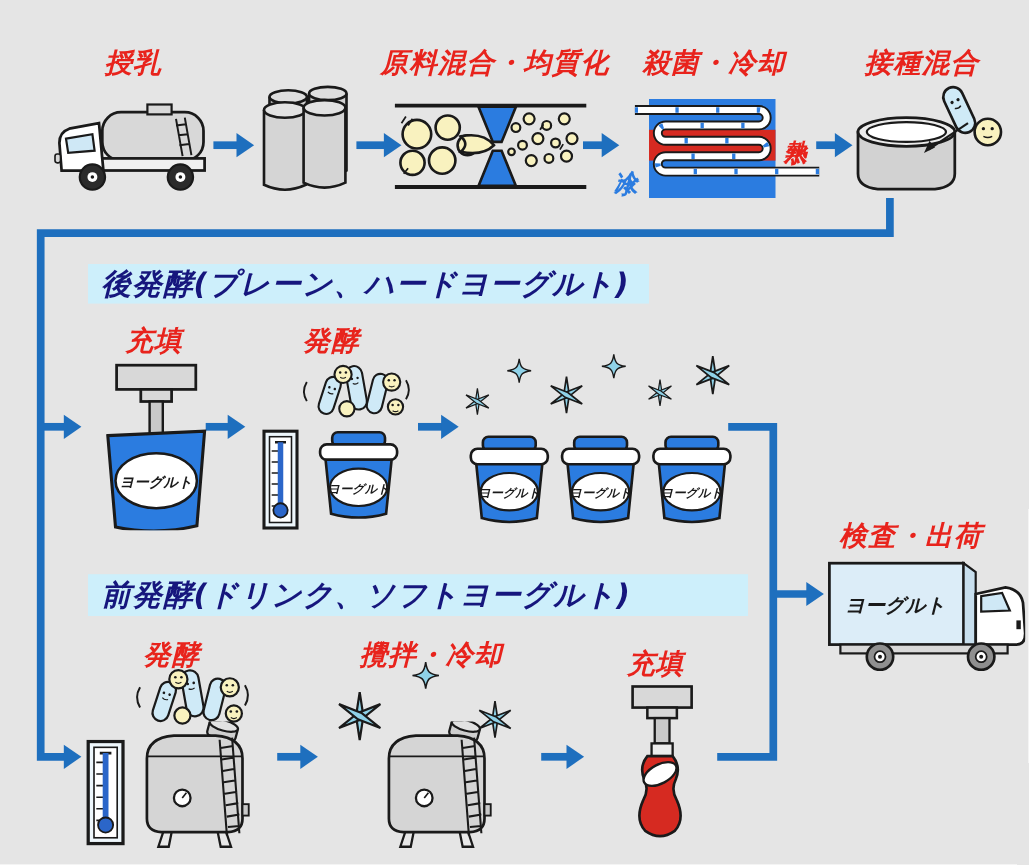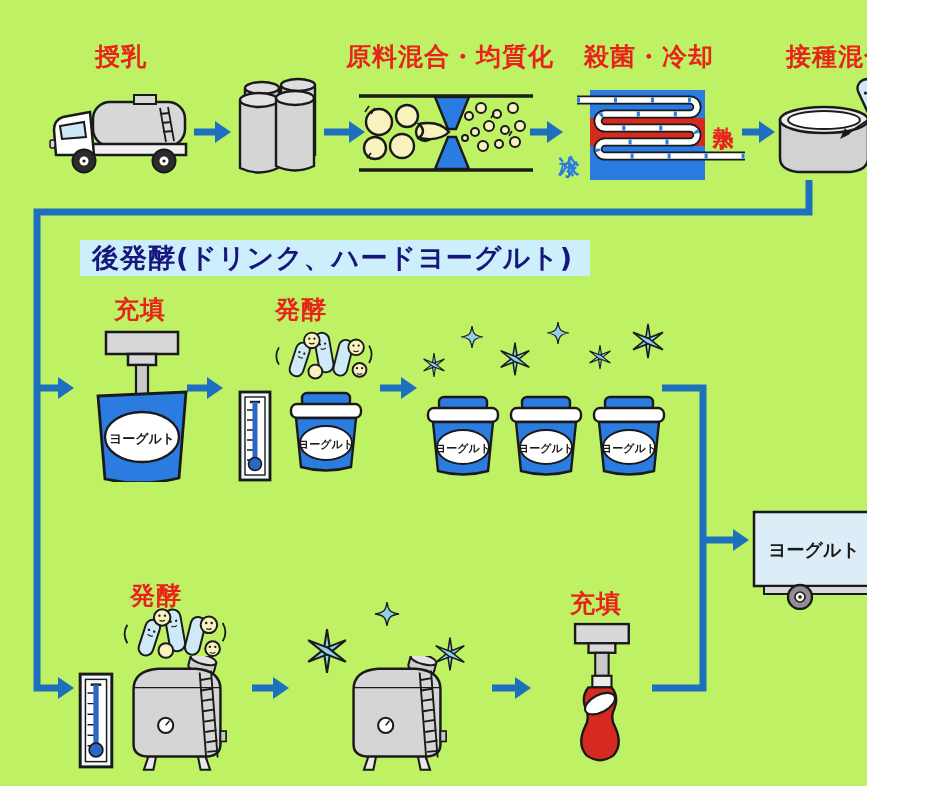--- a/index.html
+++ b/index.html
@@ -1,17 +1,17 @@
 <!DOCTYPE html>
 <html><head>
 <meta charset="utf-8">
 <style>
   html,body{margin:0;padding:0;background:#fff;}
-  #canvas{position:relative;width:867px;height:786px;background:#bef264;overflow:hidden;
-          font-family:"DejaVu Sans",sans-serif;}
+  #canvas{position:relative;width:935px;height:786px;background:#e5e5e5;overflow:hidden;
+          font-family:"DejaVu Sans",sans-serif;font-style:italic;}
   .art{position:absolute;}
   .lbl{position:absolute;width:200px;text-align:center;color:#e8231c;font-weight:bold;
        font-size:25px;letter-spacing:1px;white-space:nowrap;}
   .vlbl{position:absolute;font-weight:bold;font-size:21px;writing-mode:vertical-rl;
         text-orientation:upright;letter-spacing:2px;line-height:1;}
   .band{position:absolute;background:#cdeffb;display:flex;align-items:center;
         padding-left:12px;color:#16167d;font-weight:bold;font-size:27px;letter-spacing:1px;
         white-space:nowrap;}
   svg text{font-family:"DejaVu Sans",sans-serif;font-weight:bold;fill:#1a1a1a;}
 </style>
@@ -138,21 +138,21 @@
       <path d="M-4,4 Q0,6 4,4" stroke="#1a1a1a" stroke-width="1.4" fill="none"></path>
     </g>
     <path d="M8,48 L8,86 Q8,98 26,100 L78,100 Q96,98 96,86 L96,48 Z" fill="#d2d2d2" stroke="#1a1a1a" stroke-width="2.5"></path>
     <ellipse cx="52" cy="48" rx="44" ry="13" fill="#ececec" stroke="#1a1a1a" stroke-width="2.5"></ellipse>
     <ellipse cx="52" cy="48" rx="36" ry="9" fill="#ffffff" stroke="#1a1a1a" stroke-width="2"></ellipse>
     <line x1="108" y1="40" x2="72" y2="64" stroke="#1a1a1a" stroke-width="2"></line>
     <polygon points="68,67 78,62 73,56" fill="#1a1a1a"></polygon>
   </svg>
 
   <div class="band" style="left:80px;top:240px;width:498px;height:36px">
-    <span>後発酵(ドリンク、ハードヨーグルト)</span>
+    <span>後発酵(プレーン、ハードヨーグルト)</span>
   </div>
 
   <div class="lbl" style="left:40px;top:293px">充填</div>
   <div class="lbl" style="left:201px;top:293px">発酵</div>
 
   <svg class="art" style="left:92px;top:330px" width="100" height="152" viewBox="0 0 100 152">
     <rect x="14" y="2" width="72" height="22" fill="#d8d8d8" stroke="#1a1a1a" stroke-width="2.5"></rect>
     <rect x="36" y="24" width="28" height="11" fill="#d8d8d8" stroke="#1a1a1a" stroke-width="2.5"></rect>
     <rect x="44" y="35" width="12" height="30" fill="#c9c9c9" stroke="#1a1a1a" stroke-width="2.2"></rect>
     <path d="M6,66 L94,62 L87,148 Q50,157 13,149 Z" fill="#2b7ce0" stroke="#1a1a1a" stroke-width="2.8"></path>
@@ -233,22 +233,26 @@
     <use href="#star6" transform="translate(180,44) scale(0.8)"></use>
     <use href="#star6" transform="translate(228,28) scale(1.15)"></use>
     <use href="#cup" transform="translate(5,82)"></use>
     <use href="#cup" transform="translate(88,82)"></use>
     <use href="#cup" transform="translate(171,82)"></use>
     <text x="43" y="139" font-size="11" text-anchor="middle">ヨーグルト</text>
     <text x="126" y="139" font-size="11" text-anchor="middle">ヨーグルト</text>
     <text x="209" y="139" font-size="11" text-anchor="middle">ヨーグルト</text>
   </svg>
 
+  <div class="band" style="left:80px;top:522px;width:588px;height:38px">
+    <span>前発酵(ドリンク、ソフトヨーグルト)</span>
+  </div>
 
   <div class="lbl" style="left:56px;top:579px">発酵</div>
+  <div class="lbl" style="left:292px;top:579px">攪拌・冷却</div>
   <div class="lbl" style="left:496px;top:587px">充填</div>
 
   <svg class="art" style="left:78px;top:672px" width="36" height="97" viewBox="0 0 34 92">
     <rect x="2" y="2" width="30" height="88" fill="#eef7fc" stroke="#1a1a1a" stroke-width="2.8"></rect>
     <rect x="7" y="7" width="20" height="78" fill="#ffffff" stroke="#1a1a1a" stroke-width="1.4"></rect>
     <path d="M9,20 h6 M9,30 h6 M9,40 h6 M9,50 h6 M9,60 h6 M9,70 h6" stroke="#1a1a1a" stroke-width="1.4"></path>
     <line x1="12" y1="12" x2="22" y2="12" stroke="#1a1a1a" stroke-width="2.4"></line>
     <line x1="17" y1="12" x2="17" y2="70" stroke="#2b66c9" stroke-width="5"></line>
     <circle cx="17" cy="74" r="6.5" fill="#2b66c9" stroke="#1a1a1a" stroke-width="1.6"></circle>
   </svg>
@@ -333,20 +337,21 @@
 
   <svg class="art" style="left:554px;top:622px" width="92" height="146" viewBox="0 0 96 152">
     <rect x="22" y="2" width="56" height="20" fill="#d8d8d8" stroke="#1a1a1a" stroke-width="2.5"></rect>
     <rect x="36" y="22" width="28" height="10" fill="#d8d8d8" stroke="#1a1a1a" stroke-width="2.4"></rect>
     <rect x="43" y="32" width="14" height="24" fill="#c9c9c9" stroke="#1a1a1a" stroke-width="2.2"></rect>
     <rect x="40" y="56" width="20" height="12" fill="#ececec" stroke="#1a1a1a" stroke-width="2.2"></rect>
     <path d="M36,68 Q28,78 33,90 Q38,100 32,110 Q24,128 34,139 Q48,149 62,139 Q72,128 64,110 Q58,100 63,90 Q68,78 60,68 Z" fill="#d62a21" stroke="#1a1a1a" stroke-width="2.5"></path>
     <ellipse cx="48" cy="85" rx="17" ry="9" fill="#ffffff" stroke="#1a1a1a" stroke-width="2.2" transform="rotate(-28 48 85)"></ellipse>
   </svg>
 
+  <div class="lbl" style="left:728px;top:470px">検査・出荷</div>
   <svg class="art" style="left:748px;top:498px" width="184" height="112" viewBox="0 0 184 112">
     <rect x="6" y="14" width="122" height="74" fill="#dcedf8" stroke="#1a1a1a" stroke-width="2.5"></rect>
     <polygon points="128,14 139,22 139,88 128,88" fill="#c8dfee" stroke="#1a1a1a" stroke-width="2"></polygon>
     <text x="66" y="58" font-size="18" text-anchor="middle">ヨーグルト</text>
     <path d="M139,42 L166,36 Q180,38 182,50 L184,78 Q184,88 176,88 L139,88 Z" fill="#ffffff" stroke="#1a1a1a" stroke-width="2.5"></path>
     <path d="M144,44 L163,41 L170,57 L144,58 Z" fill="#cfe8f6" stroke="#1a1a1a" stroke-width="2"></path>
     <rect x="176" y="66" width="4" height="8" fill="#1a1a1a"></rect>
     <rect x="16" y="88" width="152" height="8" fill="#d9d9d9" stroke="#1a1a1a" stroke-width="2"></rect>
     <circle cx="52" cy="99" r="12" fill="#8f8f8f" stroke="#1a1a1a" stroke-width="2.4"></circle>
     <circle cx="52" cy="99" r="5" fill="#ffffff" stroke="#1a1a1a" stroke-width="1.6"></circle>

